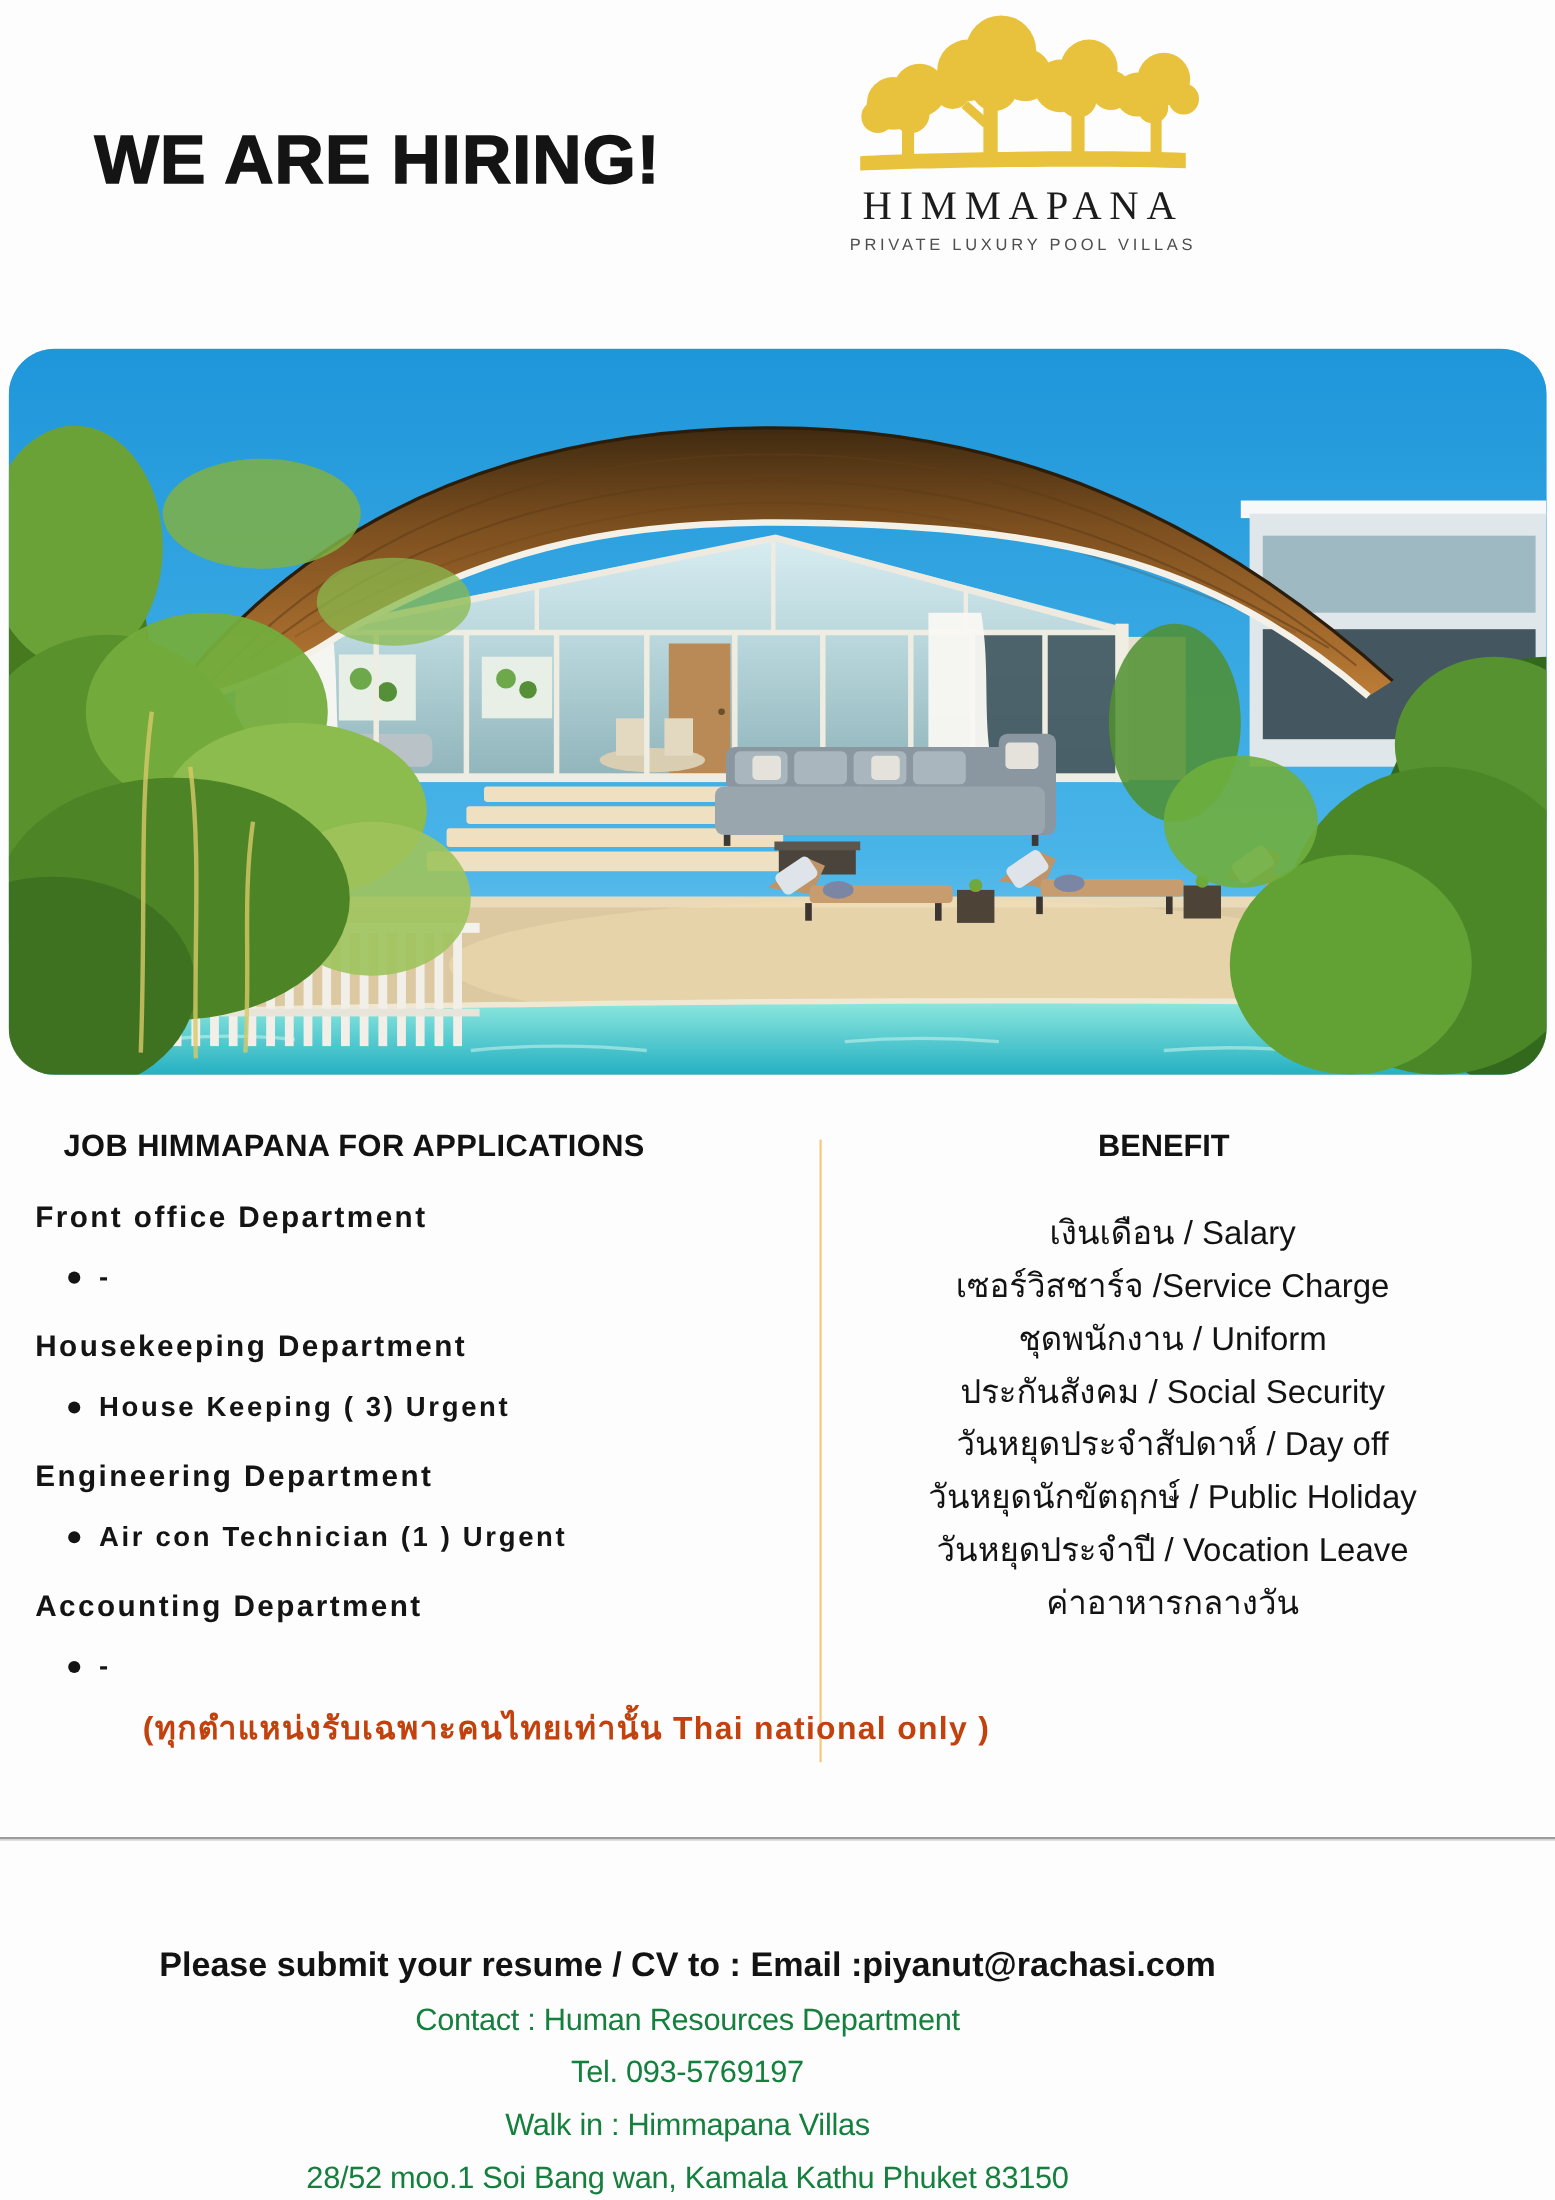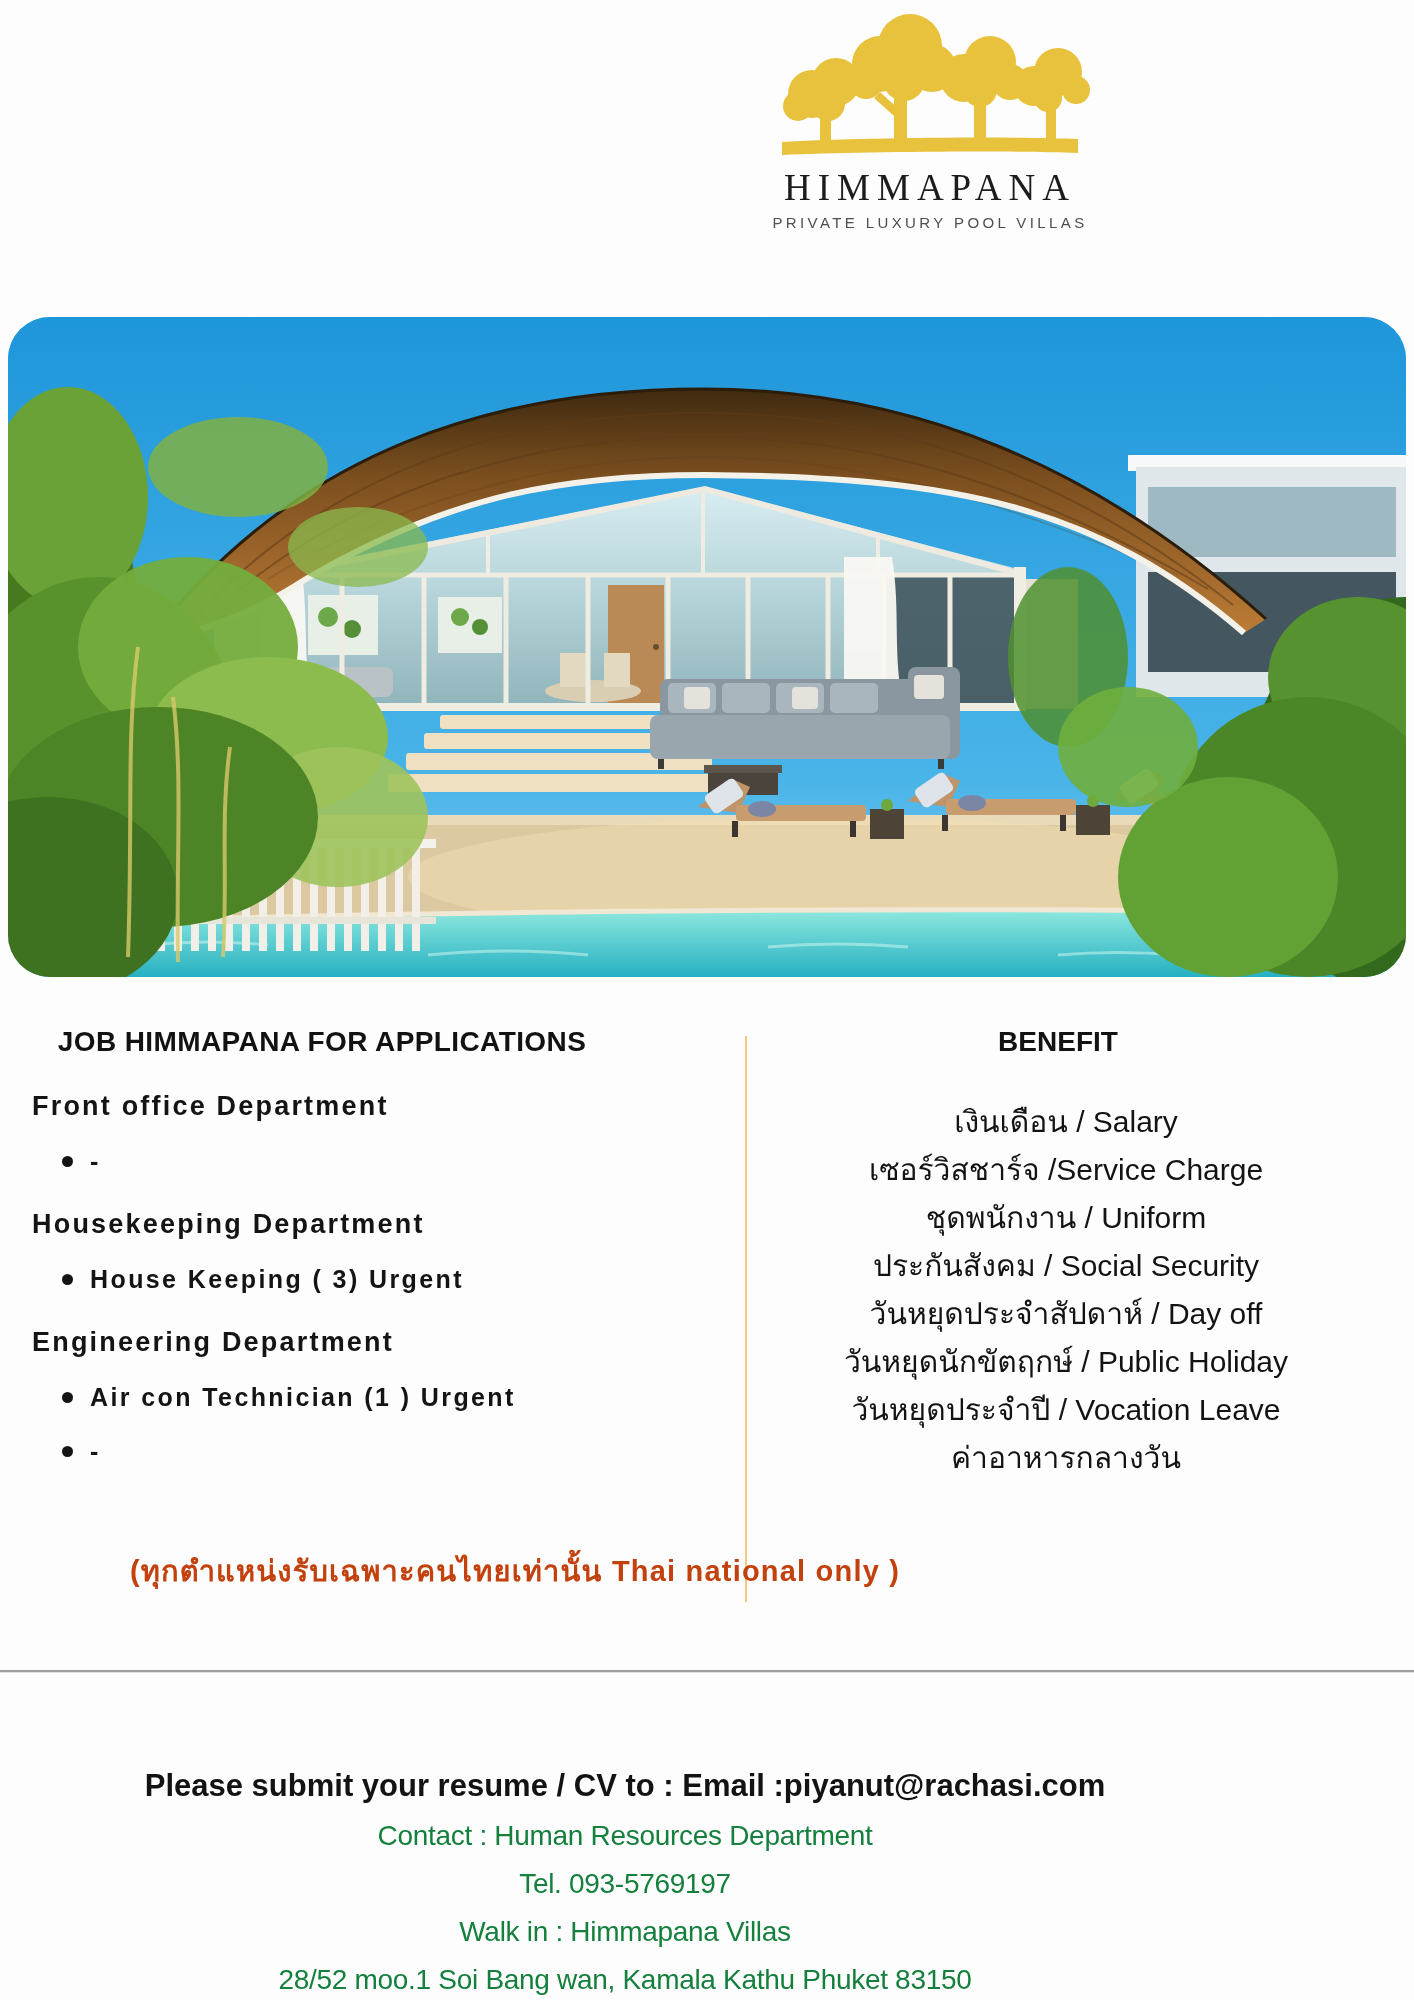--- a/index.html
+++ b/index.html
@@ -77,20 +77,21 @@
   }
   .footer { position:absolute; left:0; top:1768px; width:1250px; text-align:center; }
   .footer-submit { font-size:31px; font-weight:800; color:#131313; white-space:nowrap; }
   .footer-line { font-size:28px; margin-top:16px; color:#15803d; letter-spacing:-0.3px; white-space:nowrap; }
 </style>
 </head>
 <body>
 
 <div class="page">
 
+  <div class="hiring-title">WE ARE HIRING!</div>
 
   <div class="brand-logo">
     <svg width="320" height="160" viewBox="0 0 320 160" aria-hidden="true">
       <g fill="#E9C23D">
 
         <path d="M12,136 C80,132 240,130 308,133 L308,147 C240,144 80,146 12,149 Z"></path>
 
         <rect x="50" y="100" width="11" height="38"></rect>
         <circle cx="42" cy="88" r="24"></circle>
           <circle cx="66" cy="76" r="24"></circle>
@@ -352,20 +353,21 @@
       <span class="bullet-dot"></span>
       <span>House Keeping ( 3) Urgent</span>
     </div>
 
     <div class="dept-name">Engineering Department</div>
     <div class="position-item">
       <span class="bullet-dot"></span>
       <span>Air con Technician (1 ) Urgent</span>
     </div>
 
+    <div class="dept-name">Accounting Department</div>
     <div class="position-item">
       <span class="bullet-dot"></span>
       <span>-</span>
     </div>
   </div>
 
   <div class="column-divider"></div>
 
   <div class="benefits-section">
     <div class="benefits-heading">BENEFIT</div>

